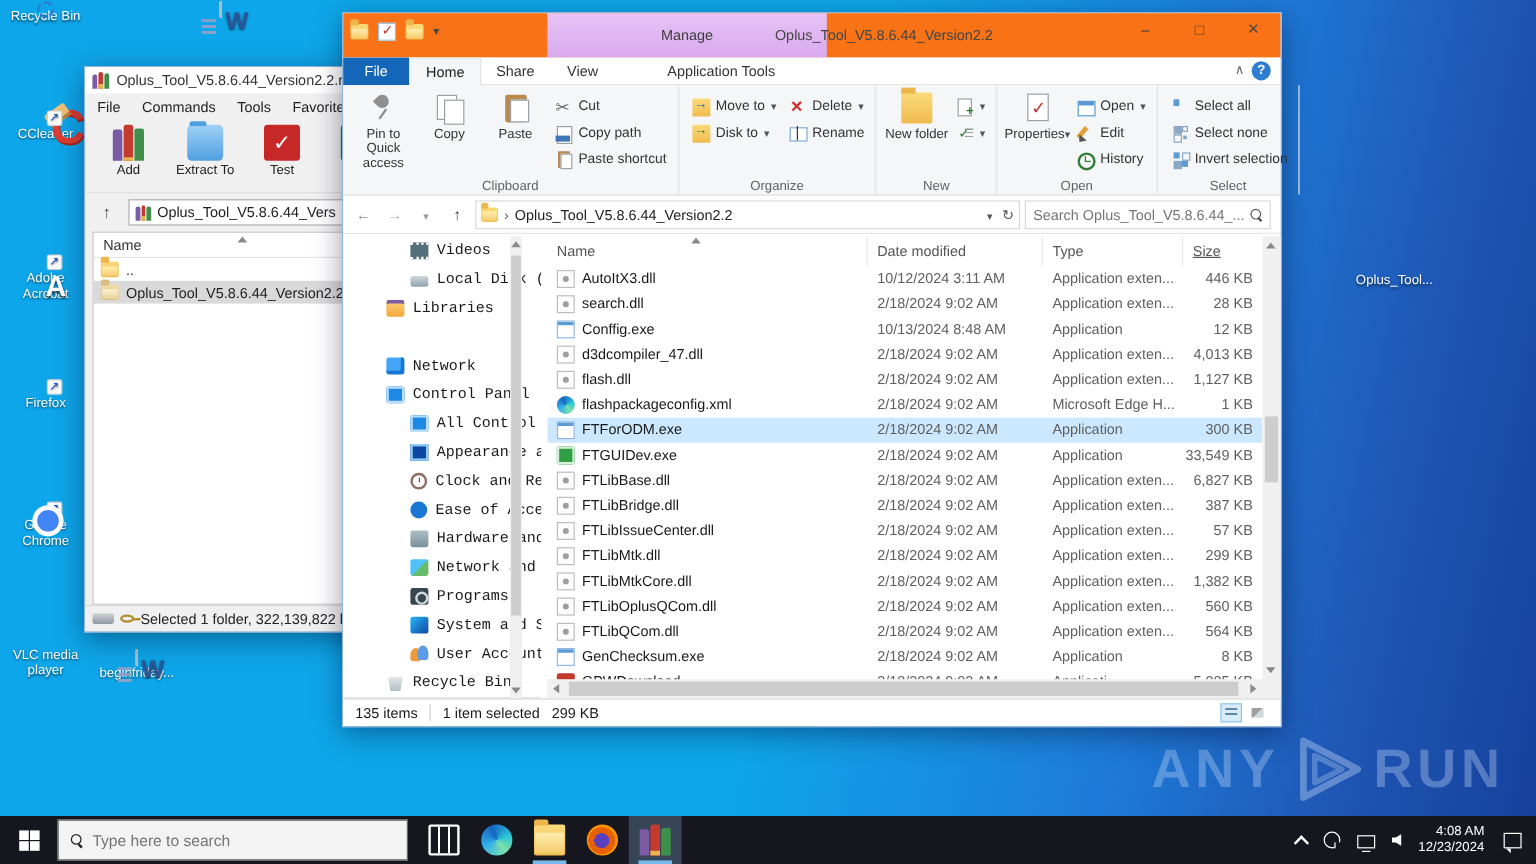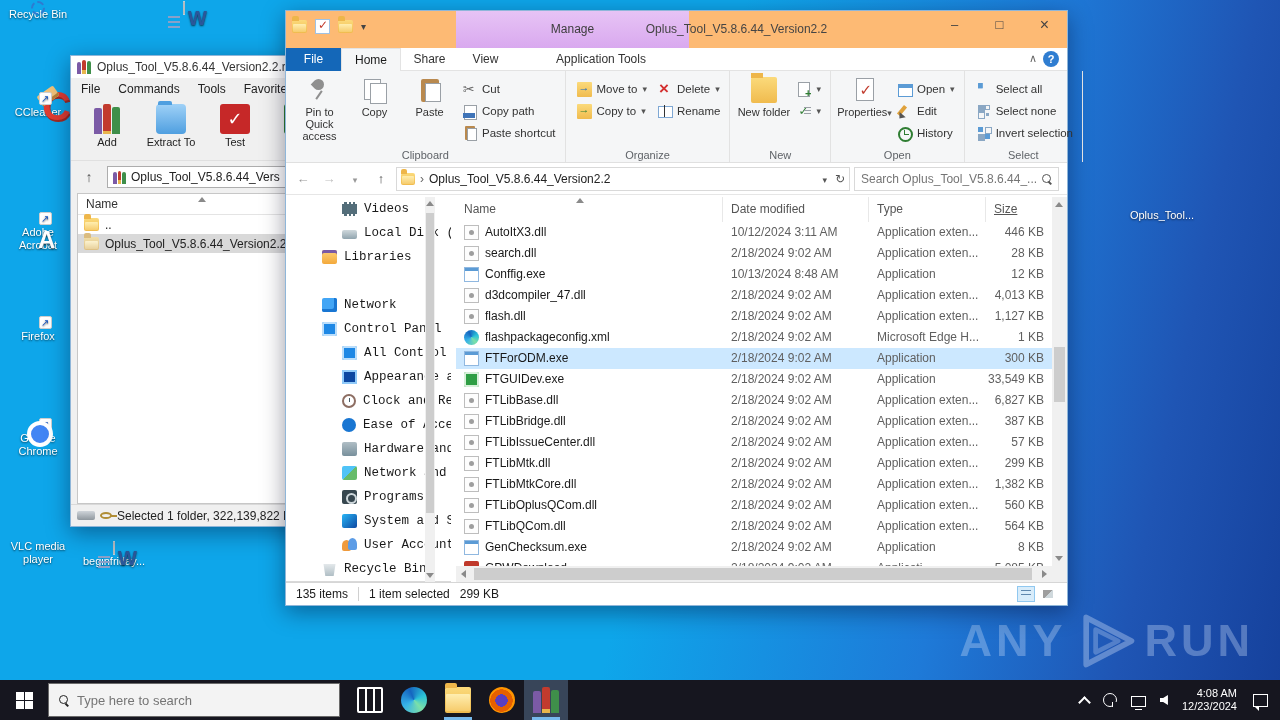--- a/index.html
+++ b/index.html
@@ -85,21 +85,21 @@
   .wr-row .ic { width:15px; height:13px; position:relative; flex:none; }
   .wr-row.sel { background:#d9d9d9; }
   .wr-status { position:absolute; left:0; right:0; bottom:0; height:22px; border-top:1px solid #d9d9d9;
       display:flex; align-items:center; gap:5px; padding:0 6px; font-size:12px; color:#222; background:#f0f0f0; }
   .wr-drive { width:18px; height:9px; background:linear-gradient(#cfd4d9,#8f979e); border-radius:2px; }
   .wr-key { width:12px; height:7px; border:2px solid #b08d35; border-radius:50%; position:relative; }
   .wr-key::after { content:""; position:absolute; right:-7px; top:1px; width:7px; height:2px; background:#b08d35; }
 
   
   #explorer { left:285px; top:10px; width:783px; height:596px; z-index:5; font-size:12px; }
-  .ex-titlebar { position:relative; height:37px; background:#fdba74; }
+  .ex-titlebar { position:relative; height:37px; background:#f97316; }
   .qat { position:absolute; left:6px; top:8px; display:flex; align-items:center; gap:8px; }
   .qat .ic { width:15px; height:13px; position:relative; }
   .qat-check { width:15px; height:15px; background:#fff; border:1px solid #9fc2e4; position:relative; }
   .qat-check::before { content:"\2713"; position:absolute; left:2px; top:-2px; color:#c0392b; font-size:12px; font-weight:bold; }
   .qat-caret { color:#444; font-size:10px; }
   .qat-caret::before { content:"\25BE"; }
   .manage-block { position:absolute; left:170px; top:0; width:233px; height:37px; background:linear-gradient(#e7c3f5,#d9a9ef);
       text-align:center; font-size:12px; color:#3c3c3c; line-height:37px; }
   .ex-title { position:absolute; left:50%; top:0; transform:translateX(-50%); line-height:37px; margin-left:60px;
       font-size:12px; color:#444; white-space:nowrap; }
@@ -287,21 +287,21 @@
 <div id="desktop-icons">
     <div class="desktop-icon" style="left: 2px; top: 8px;"><span class="ic ic-recycle-bin"><span class="rc"></span></span><div>Recycle Bin</div></div>
     <div class="desktop-icon" style="left: 2px; top: 106px;"><span class="ic ic-ccleaner"><span class="brush"></span><span class="sc"></span></span><div>CCleaner</div></div>
     <div class="desktop-icon" style="left: 2px; top: 226px;"><span class="ic ic-adobe"><span class="sc"></span></span><div>Adobe Acrobat</div></div>
     <div class="desktop-icon" style="left: 2px; top: 330px;"><span class="ic ic-firefox"><span class="sc"></span></span><div>Firefox</div></div>
     <div class="desktop-icon" style="left: 2px; top: 432px;"><span class="ic ic-chrome"><span class="sc"></span></span><div>Google Chrome</div></div>
     <div class="desktop-icon" style="left: 2px; top: 540px;"><span class="ic ic-vlc"><span class="sc"></span></span><div>VLC media player</div></div>
     <div class="desktop-icon" style="left: 82px; top: -4px; width: 56px;"><span class="ic ic-edge" style="width: 48px; height: 48px;"></span></div>
     <div class="desktop-icon" style="left: 156px; top: 2px; width: 56px;"><span class="ic ic-word" style="width: 48px; height: 48px;"></span></div>
     <div class="desktop-icon" style="left: 78px; top: 542px;"><span class="ic ic-word"></span><div>beginfriday...</div></div>
-    <div class="desktop-icon" style="left: 1124px; top: 209px; width: 76px;"><span class="ic ic-folder" style="width: 46px; height: 38px; margin-top: 6px;"></span><div>Oplus_Tool...</div></div>
+    <div class="desktop-icon" style="left: 1124px; top: 228px; width: 76px;"><span class="ic ic-folder" style="width: 46px; height: 38px; margin-top: 6px;"></span><div>Oplus_Tool...</div></div>
   </div>
 
 <div class="watermark">
   <span>ANY</span>
   <svg width="66" height="62" viewBox="0 0 70 64">
     <path d="M14 7 L62 32 L14 57 Z" fill="none" stroke="rgba(205,222,248,.38)" stroke-width="6" stroke-linejoin="round"></path>
     <path d="M24 20 L48 32 L24 44 Z" fill="none" stroke="rgba(205,222,248,.30)" stroke-width="5" stroke-linejoin="round"></path>
   </svg>
   <span>RUN</span>
 </div>
@@ -434,21 +434,21 @@
       </div>
       <div class="rgroup">
         <div class="rcol">
           <div class="rsmall">
             <span class="ri ri-moveto"></span>
             <span>Move to</span>
             <span class="caret"></span>
           </div>
           <div class="rsmall">
             <span class="ri ri-copyto"></span>
-            <span>Copy to</span>
+            <span>Disk to</span>
             <span class="caret"></span>
           </div>
         </div>
         <div class="rcol">
           <div class="rsmall">
             <span class="ri ri-delete"></span>
             <span>Delete</span>
             <span class="caret"></span>
           </div>
           <div class="rsmall">

